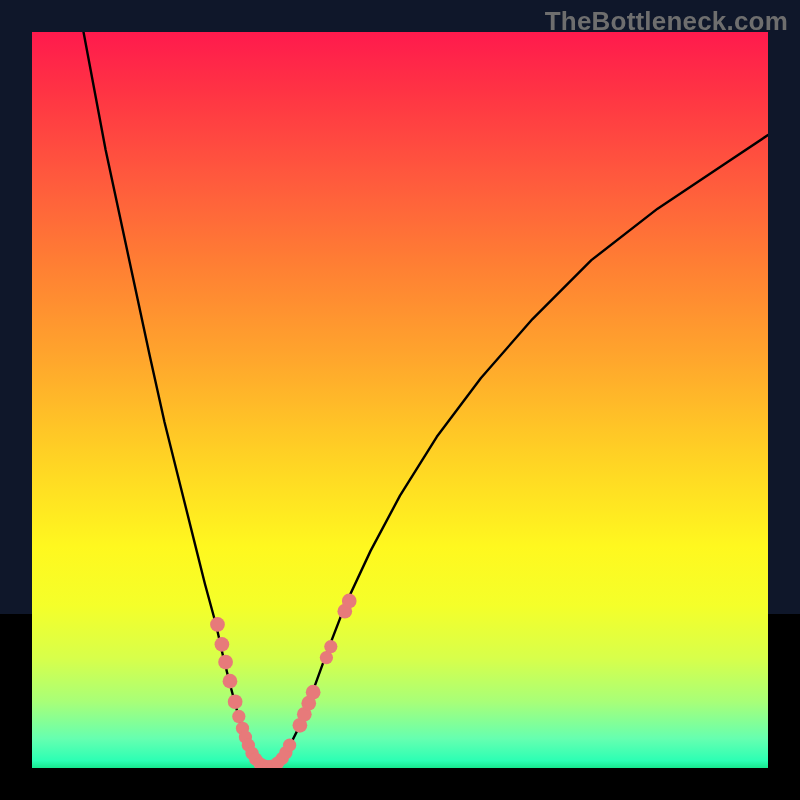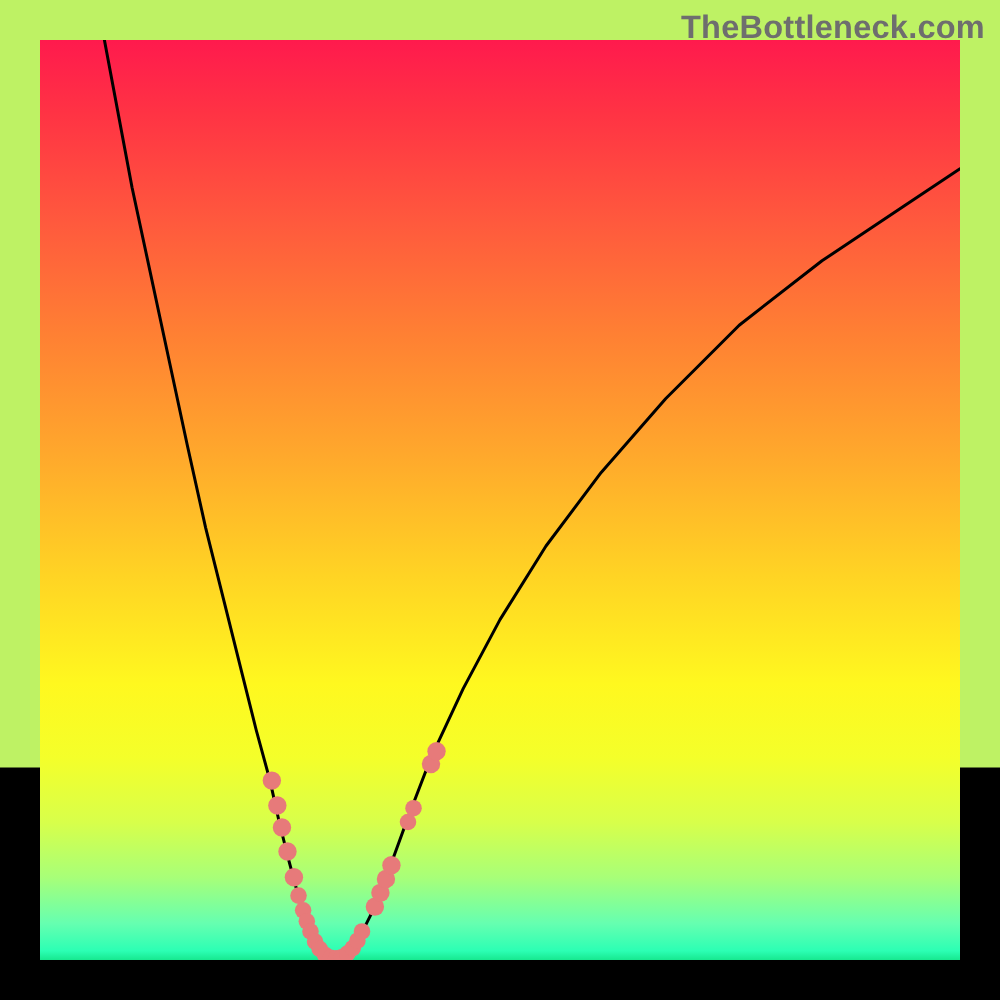--- a/index.html
+++ b/index.html
@@ -9,21 +9,21 @@
     height: 800px;
     overflow: hidden;
     background: #000;
   }
   .frame {
     position: absolute;
     top: 0;
     left: 0;
     width: 800px;
     height: 614px;
-    background: #bef264;
+    background: #0f172a;
   }
   .plot {
     position: absolute;
     top: 32px;
     left: 32px;
     width: 736px;
     height: 736px;
     background: linear-gradient(to bottom,
       #ff1a4d 0%,
       #ff3344 8%,

